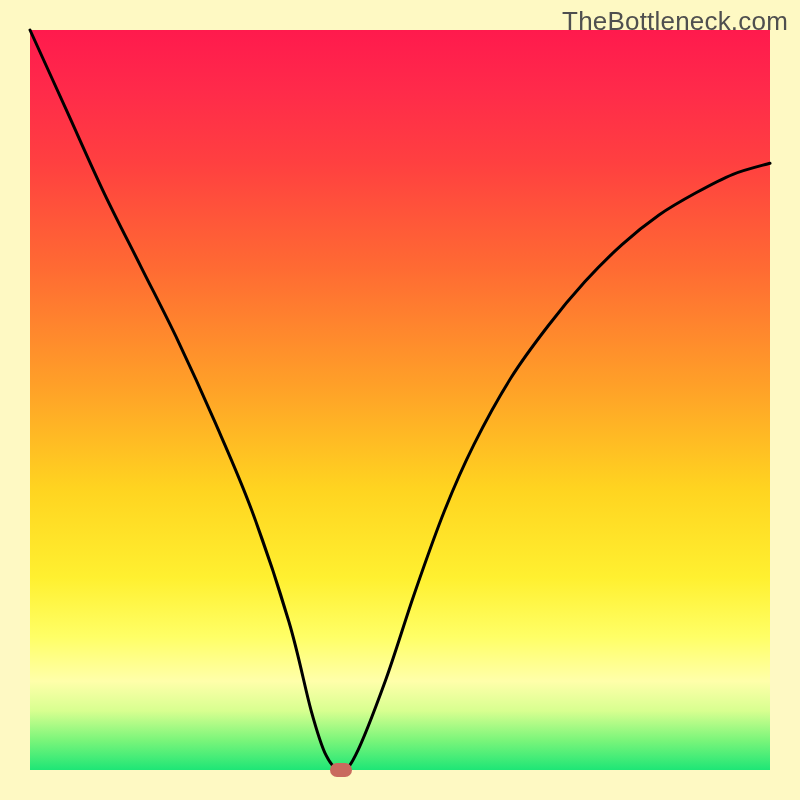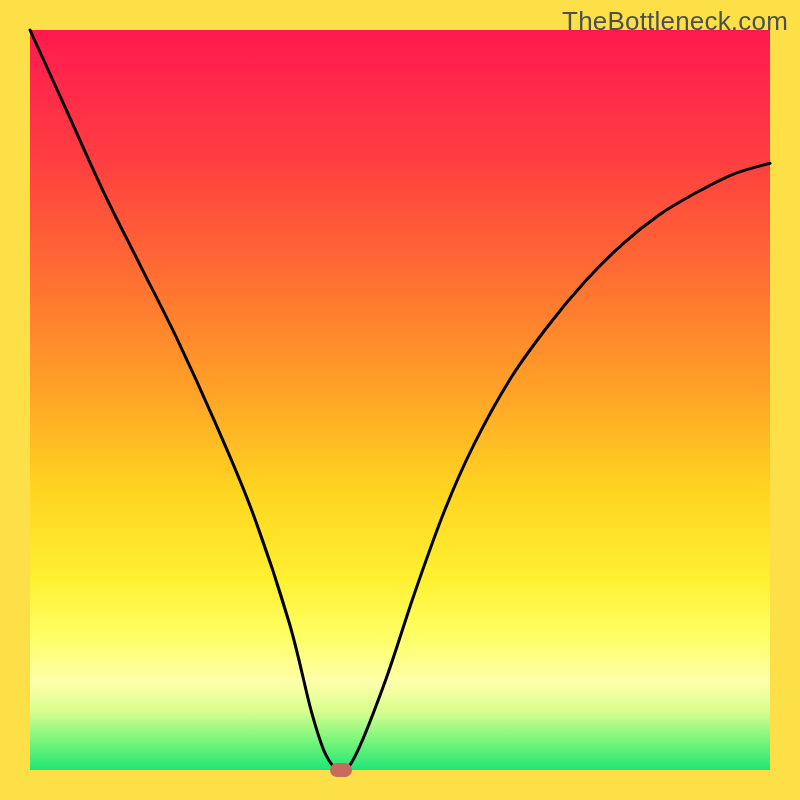--- a/index.html
+++ b/index.html
@@ -10,21 +10,21 @@
     background: #000;
     font-family: Arial, Helvetica, sans-serif;
     overflow: hidden;
   }
   .frame {
     position: absolute;
     left: 0;
     top: 0;
     width: 800px;
     height: 800px;
-    background: #fde047;
+    background: #fef9c3;
   }
   .plot-area {
     position: absolute;
     left: 30px;
     top: 30px;
     width: 740px;
     height: 740px;
     background: linear-gradient(to bottom,
       #ff1a4d 0%,
       #ff2a4a 8%,

